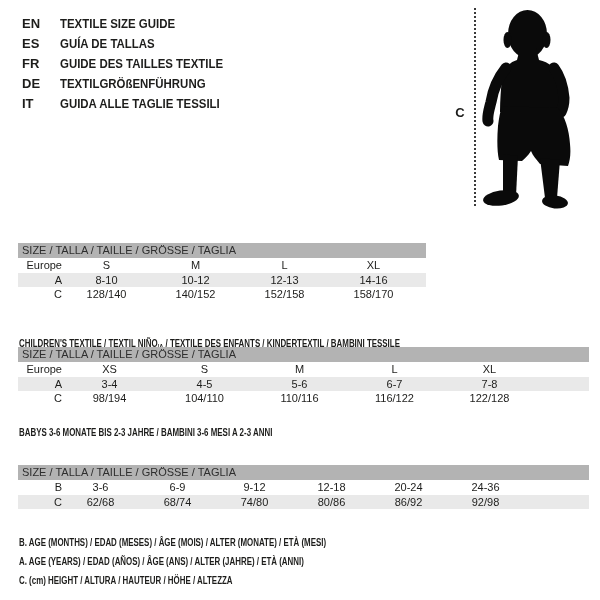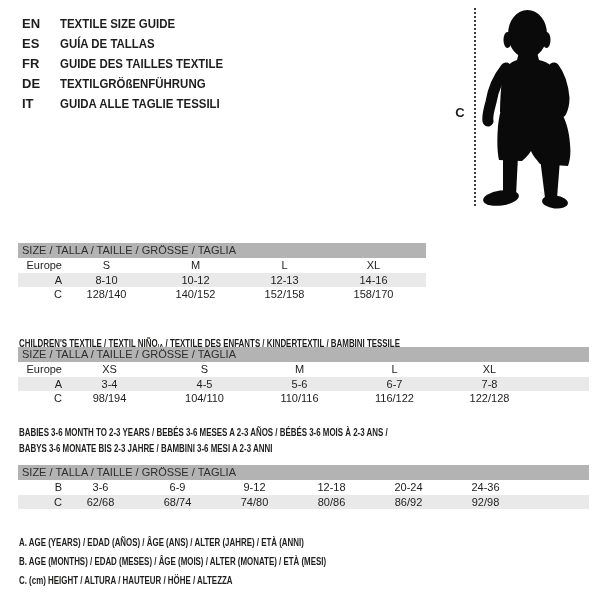--- a/index.html
+++ b/index.html
@@ -175,21 +175,20 @@
         <td>104/110</td>
         <td>110/116</td>
         <td>116/122</td>
         <td>122/128</td>
         <td></td>
       </tr>
     </tbody>
   </table>
 
   <div class="sec-title" style="top:424px">
-    <div><span class="cnd">BABIES 3-6 MONTH TO 2-3 YEARS / BEBÉS 3-6 MESES A 2-3 AÑOS / BÉBÉS 3-6 MOIS À 2-3 ANS /</span></div>
     <div><span class="cnd">BABYS 3-6 MONATE BIS 2-3 JAHRE / BAMBINI 3-6 MESI A 2-3 ANNI</span></div>
   </div>
   <table class="size-table" id="table-3">
     <colgroup>
         <col style="width:44px">
         <col style="width:77px">
         <col style="width:77px">
         <col style="width:77px">
         <col style="width:77px">
         <col style="width:77px">
@@ -220,23 +219,23 @@
         <td>80/86</td>
         <td>86/92</td>
         <td>92/98</td>
         <td></td>
       </tr>
     </tbody>
   </table>
 
   <div class="footnotes">
     <div class="foot-line">
+      <span class="cnd">B. AGE (MONTHS) / EDAD (MESES) / ÂGE (MOIS) / ALTER (MONATE) / ETÀ (MESI)</span>
+    </div>
+    <div class="foot-line">
       <span class="cnd">A. AGE (YEARS) / EDAD (AÑOS) / ÂGE (ANS) / ALTER (JAHRE) / ETÀ (ANNI)</span>
-    </div>
-    <div class="foot-line">
-      <span class="cnd">B. AGE (MONTHS) / EDAD (MESES) / ÂGE (MOIS) / ALTER (MONATE) / ETÀ (MESI)</span>
     </div>
     <div class="foot-line">
       <span class="cnd">C. (cm) HEIGHT / ALTURA / HAUTEUR / HÖHE / ALTEZZA</span>
     </div>
   </div>
 
 </div>
 
 </body></html>

